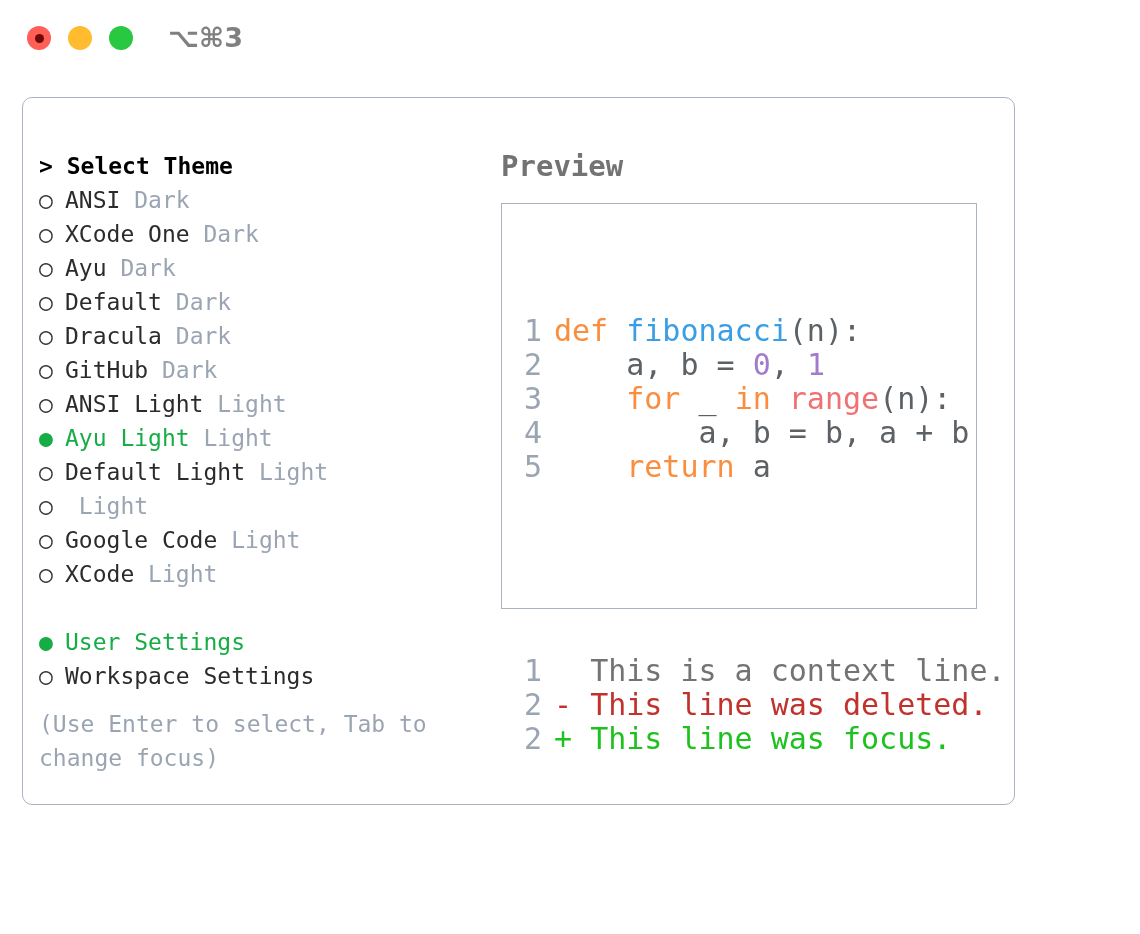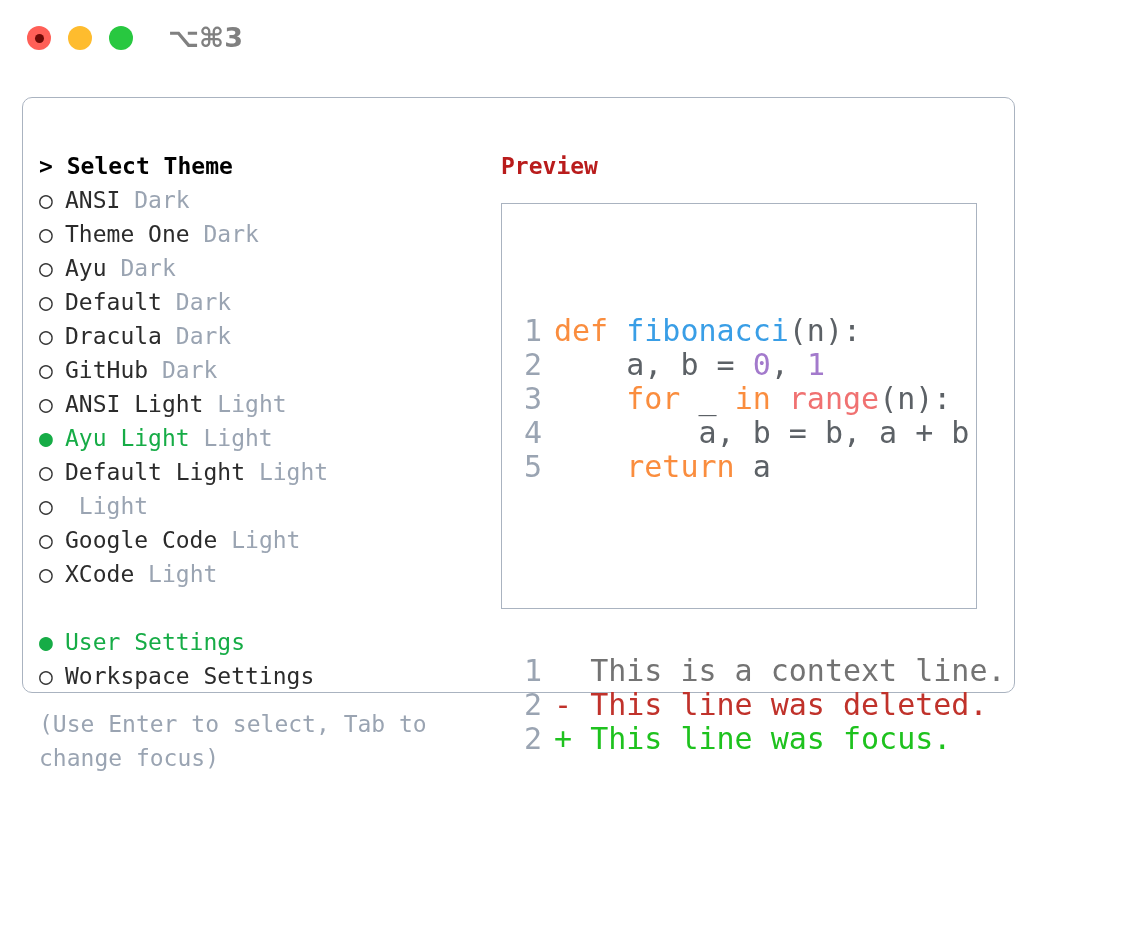--- a/index.html
+++ b/index.html
@@ -68,21 +68,21 @@
     letter-spacing: 0px;
     white-space: nowrap;
   }
 
   
   .panel {
     position: absolute;
     left: 22px;
     top: 97px;
     width: 993px;
-    height: 596px;
+    height: 708px;
     border: 1.6px solid #aab3c0;
     border-radius: 10px;
     background: #ffffff;
     box-sizing: border-box;
   }
 
   .columns {
     position: absolute;
     left: 0; top: 0;
     width: 100%; height: 100%;
@@ -136,24 +136,24 @@
   }
 
   
   .right-col {
     position: absolute;
     left: 478px;
     top: 51px;
     width: 500px;
   }
   .preview-title {
-    font-size: 23px;
+    font-size: 29px;
     line-height: 34px;
     font-weight: bold;
-    color: #b91c1c;
+    color: #737373;
   }
   .preview-box {
     margin-top: 20px;
     width: 476px;
     height: 406px;
     border: 1.6px solid #aab3c0;
     box-sizing: border-box;
     background: #ffffff;
     position: relative;
   }
@@ -197,21 +197,21 @@
     <div class="shortcut">⌥⌘3</div>
   </div>
 
   <div class="panel">
     <div class="columns">
 
       <div class="left-col">
         <div class="section-head bold">&gt; Select Theme</div>
         <div id="theme-list">
             <div class="opt-row"><span class="marker">○</span><span class="opt-label">ANSI</span><span class="badge-space"> </span><span class="opt-badge">Dark</span></div>
-            <div class="opt-row"><span class="marker">○</span><span class="opt-label">Theme One</span><span class="badge-space"> </span><span class="opt-badge">Dark</span></div>
+            <div class="opt-row"><span class="marker">○</span><span class="opt-label">XCode One</span><span class="badge-space"> </span><span class="opt-badge">Dark</span></div>
             <div class="opt-row"><span class="marker">○</span><span class="opt-label">Ayu</span><span class="badge-space"> </span><span class="opt-badge">Dark</span></div>
             <div class="opt-row"><span class="marker">○</span><span class="opt-label">Default</span><span class="badge-space"> </span><span class="opt-badge">Dark</span></div>
             <div class="opt-row"><span class="marker">○</span><span class="opt-label">Dracula</span><span class="badge-space"> </span><span class="opt-badge">Dark</span></div>
             <div class="opt-row"><span class="marker">○</span><span class="opt-label">GitHub</span><span class="badge-space"> </span><span class="opt-badge">Dark</span></div>
             <div class="opt-row"><span class="marker">○</span><span class="opt-label">ANSI Light</span><span class="badge-space"> </span><span class="opt-badge">Light</span></div>
             <div class="opt-row selected"><span class="marker on">●</span><span class="opt-label">Ayu Light</span><span class="badge-space"> </span><span class="opt-badge">Light</span></div>
             <div class="opt-row"><span class="marker">○</span><span class="opt-label">Default Light</span><span class="badge-space"> </span><span class="opt-badge">Light</span></div>
             <div class="opt-row"><span class="marker">○</span><span class="badge-space"> </span><span class="opt-badge">Light</span></div>
             <div class="opt-row"><span class="marker">○</span><span class="opt-label">Google Code</span><span class="badge-space"> </span><span class="opt-badge">Light</span></div>
             <div class="opt-row"><span class="marker">○</span><span class="opt-label">XCode</span><span class="badge-space"> </span><span class="opt-badge">Light</span></div>

